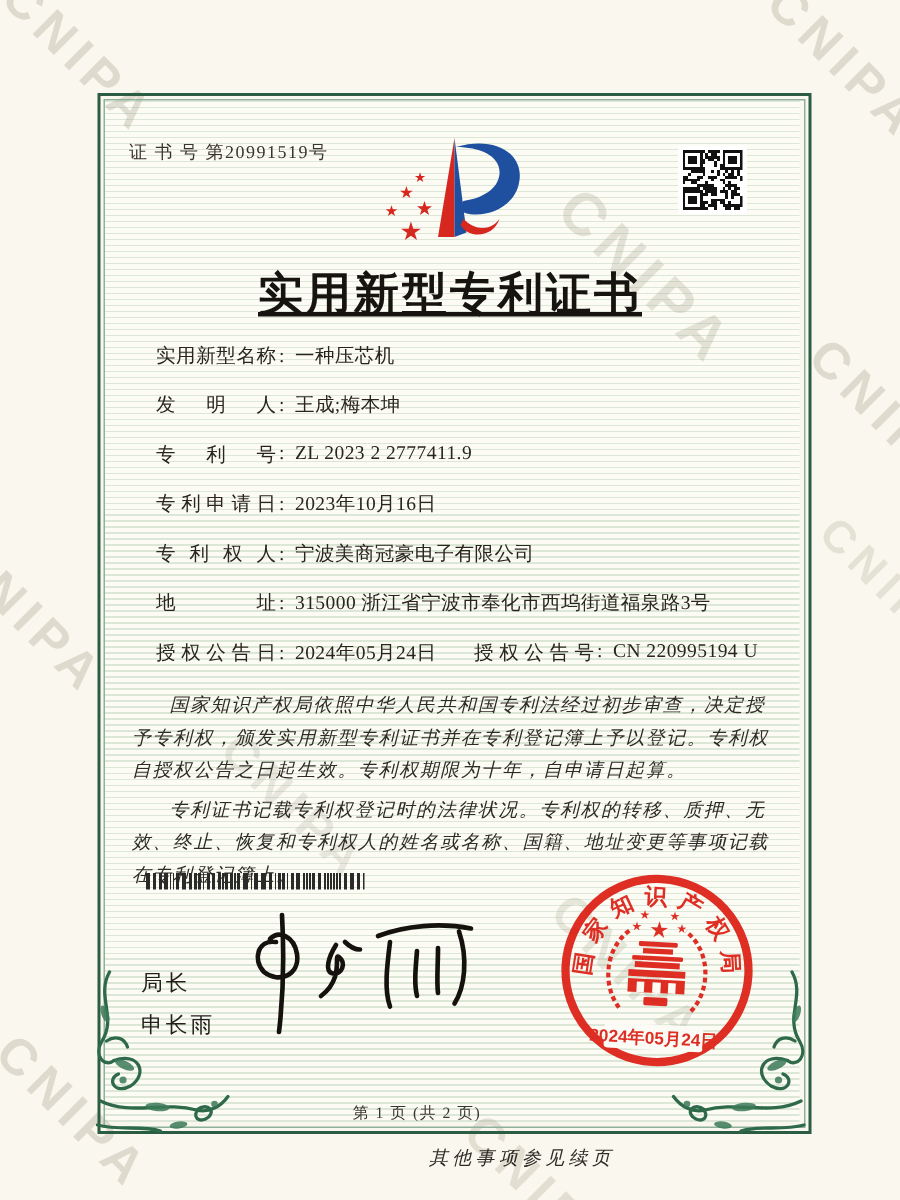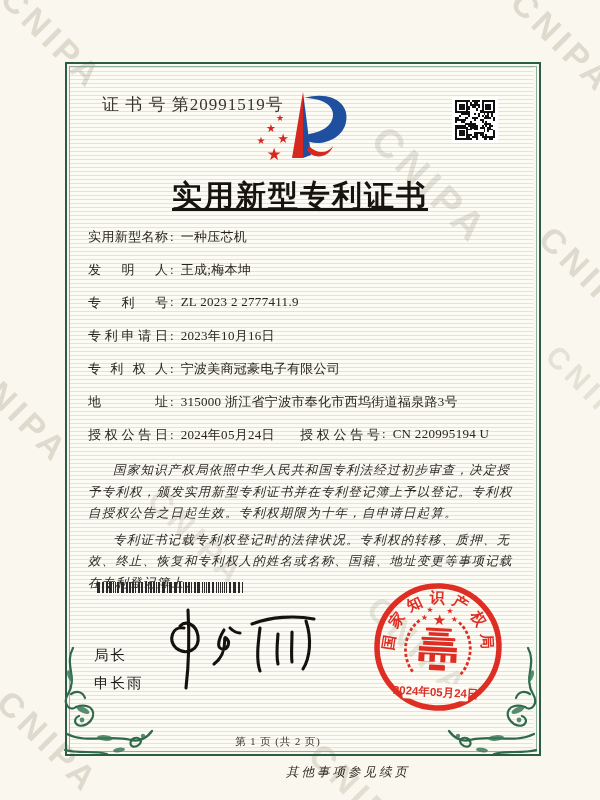--- a/index.html
+++ b/index.html
@@ -15,30 +15,30 @@
   
   .watermark{position:absolute;transform:translate(-50%,-50%) rotate(45deg);
     font-family:"Liberation Sans",sans-serif;font-weight:bold;letter-spacing:5px;
     white-space:nowrap;pointer-events:none;}
 
   
   .frame{position:absolute;left:65px;top:62px;width:472px;height:690px;
     border:2.5px solid #2b5d45;}
   .frame-inner{position:absolute;inset:2px;border:1px solid #8fb09a;}
 
-  .cert-no{position:absolute;left:86px;top:93px;font-size:17px;color:#3a352c;letter-spacing:1px;margin-left:16px;}
+  .cert-no{position:absolute;left:86px;top:93px;font-size:12px;color:#3a352c;letter-spacing:1px;}
   .logo{position:absolute;left:246px;top:88px;}
   .qr-wrap{position:absolute;left:452px;top:97px;width:46px;height:46px;background:#fff;padding:0;}
   .qr-wrap svg{position:absolute;left:3px;top:3px;}
 
   .title{position:absolute;left:0;top:176px;width:600px;text-align:center;
     font-size:30px;font-weight:700;color:#171410;letter-spacing:2px;text-decoration:underline;}
 
   .fields{position:absolute;left:88px;top:228px;width:430px;font-size:13px;color:#29241d;}
-  .frow{position:relative;height:20px;margin-bottom:13px;white-space:nowrap;}
+  .frow{position:relative;height:20px;margin-bottom:13px;white-space:nowrap;margin-left:16px;}
   .flabel{display:inline-block;width:80px;text-align:justify;text-align-last:justify;vertical-align:top;}
   .fcolon{display:inline-block;margin:0 7px 0 2px;}
   .fvalue{letter-spacing:.3px;}
   .pair2{position:absolute;left:212px;top:0;}
 
   .body-text{position:absolute;left:88px;top:460px;width:428px;
     font-style:italic;font-size:12.5px;line-height:21.5px;letter-spacing:1.2px;color:#2e2a24;}
   .body-text p{margin:0 0 5px 0;text-indent:2em;}
 
   .barcode{position:absolute;left:97px;top:582px;}

